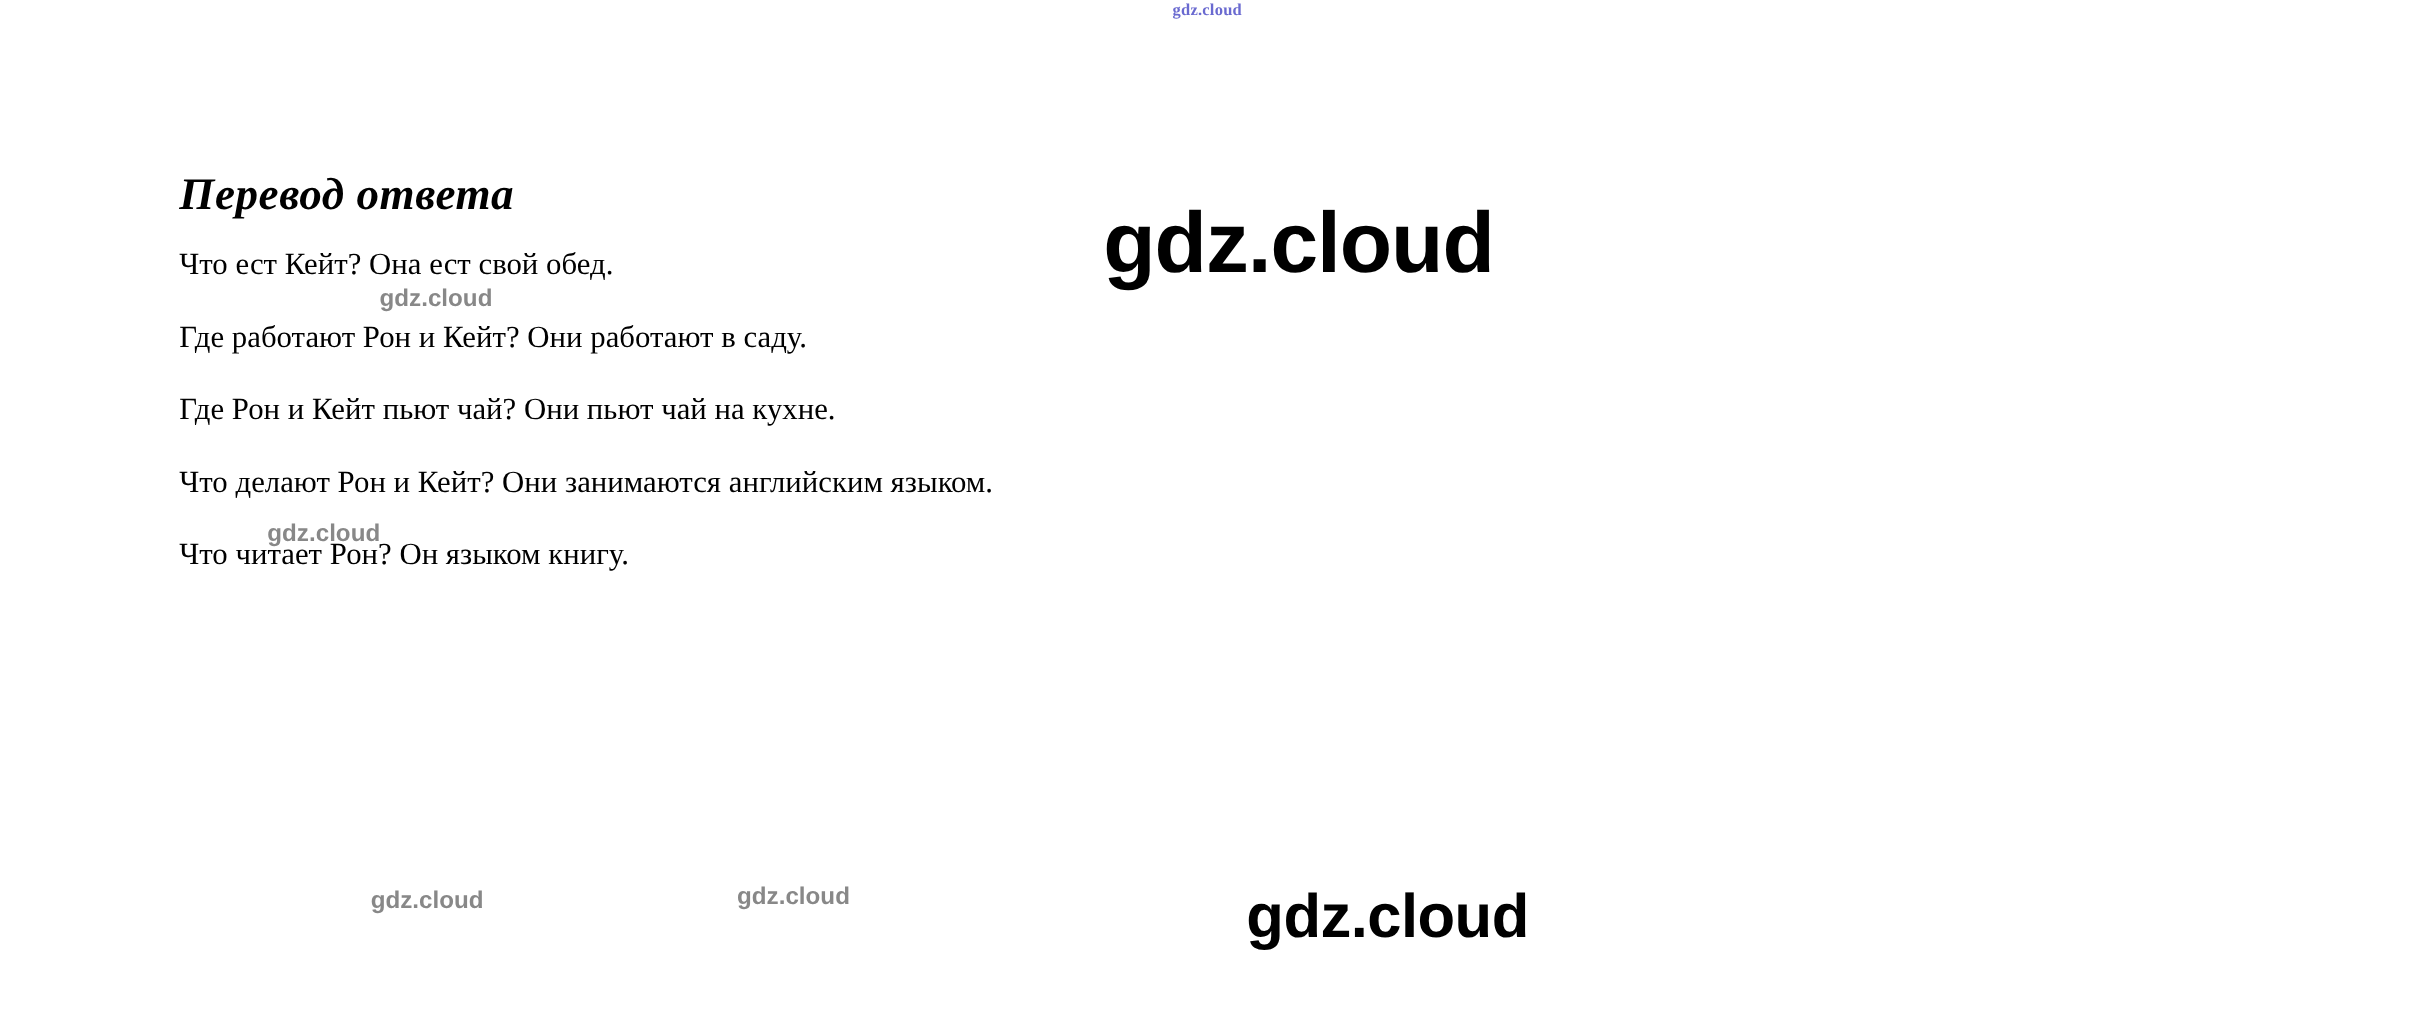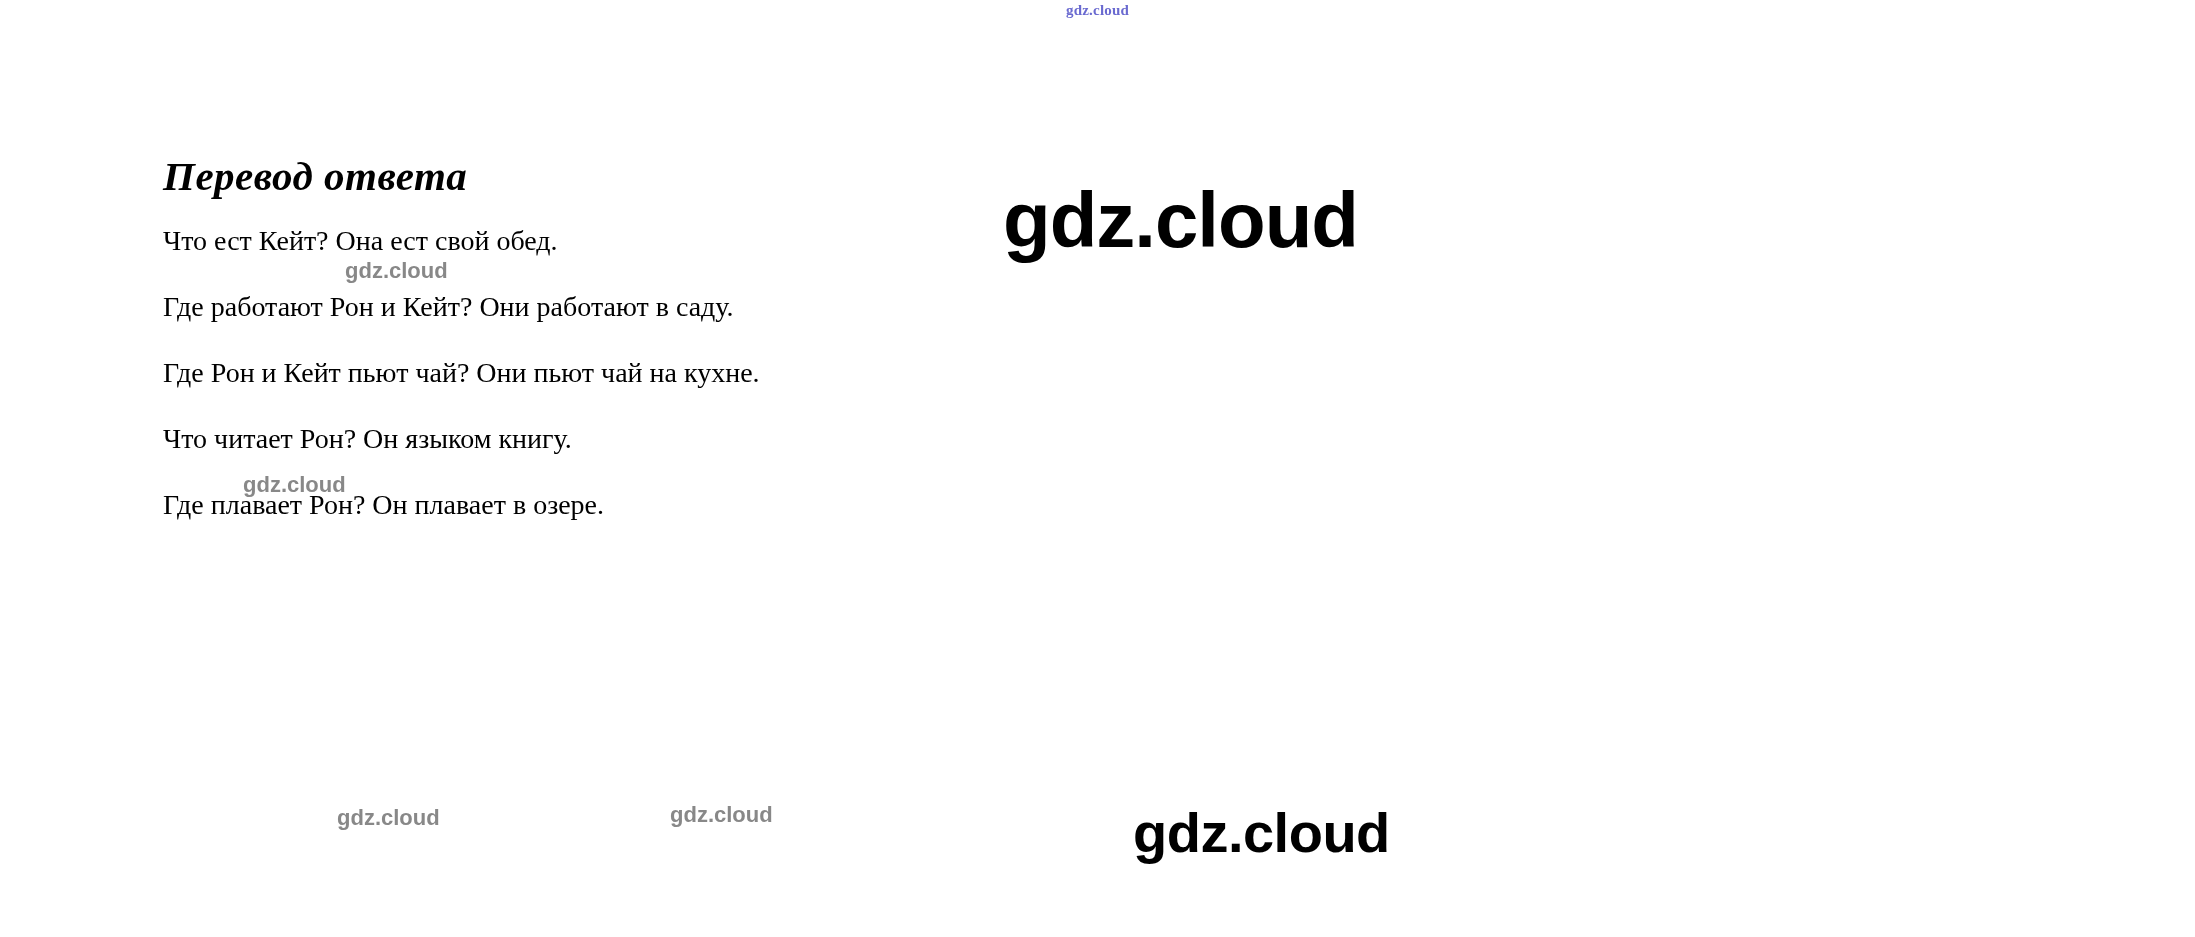--- a/index.html
+++ b/index.html
@@ -95,22 +95,22 @@
 <body>
 
 <div class="top-watermark">gdz.cloud</div>
 
 <div class="content">
   <div class="answer-title">Перевод ответа</div>
 
   <div class="line">Что ест Кейт? Она ест свой обед.</div>
   <div class="line">Где работают Рон и Кейт? Они работают в саду.</div>
   <div class="line">Где Рон и Кейт пьют чай? Они пьют чай на кухне.</div>
+  <div class="line">Что делают Рон и Кейт? Они занимаются английским языком.</div>
   <div class="line">Что читает Рон? Он языком книгу.</div>
-  <div class="line">Где плавает Рон? Он плавает в озере.</div>
 </div>
 
 <div class="wm-big wm-big-1">gdz.cloud</div>
 <div class="wm-big wm-big-2">gdz.cloud</div>
 
 <div class="wm-small wm-s1">gdz.cloud</div>
 <div class="wm-small wm-s2">gdz.cloud</div>
 <div class="wm-small wm-s3">gdz.cloud</div>
 <div class="wm-small wm-s4">gdz.cloud</div>
 

